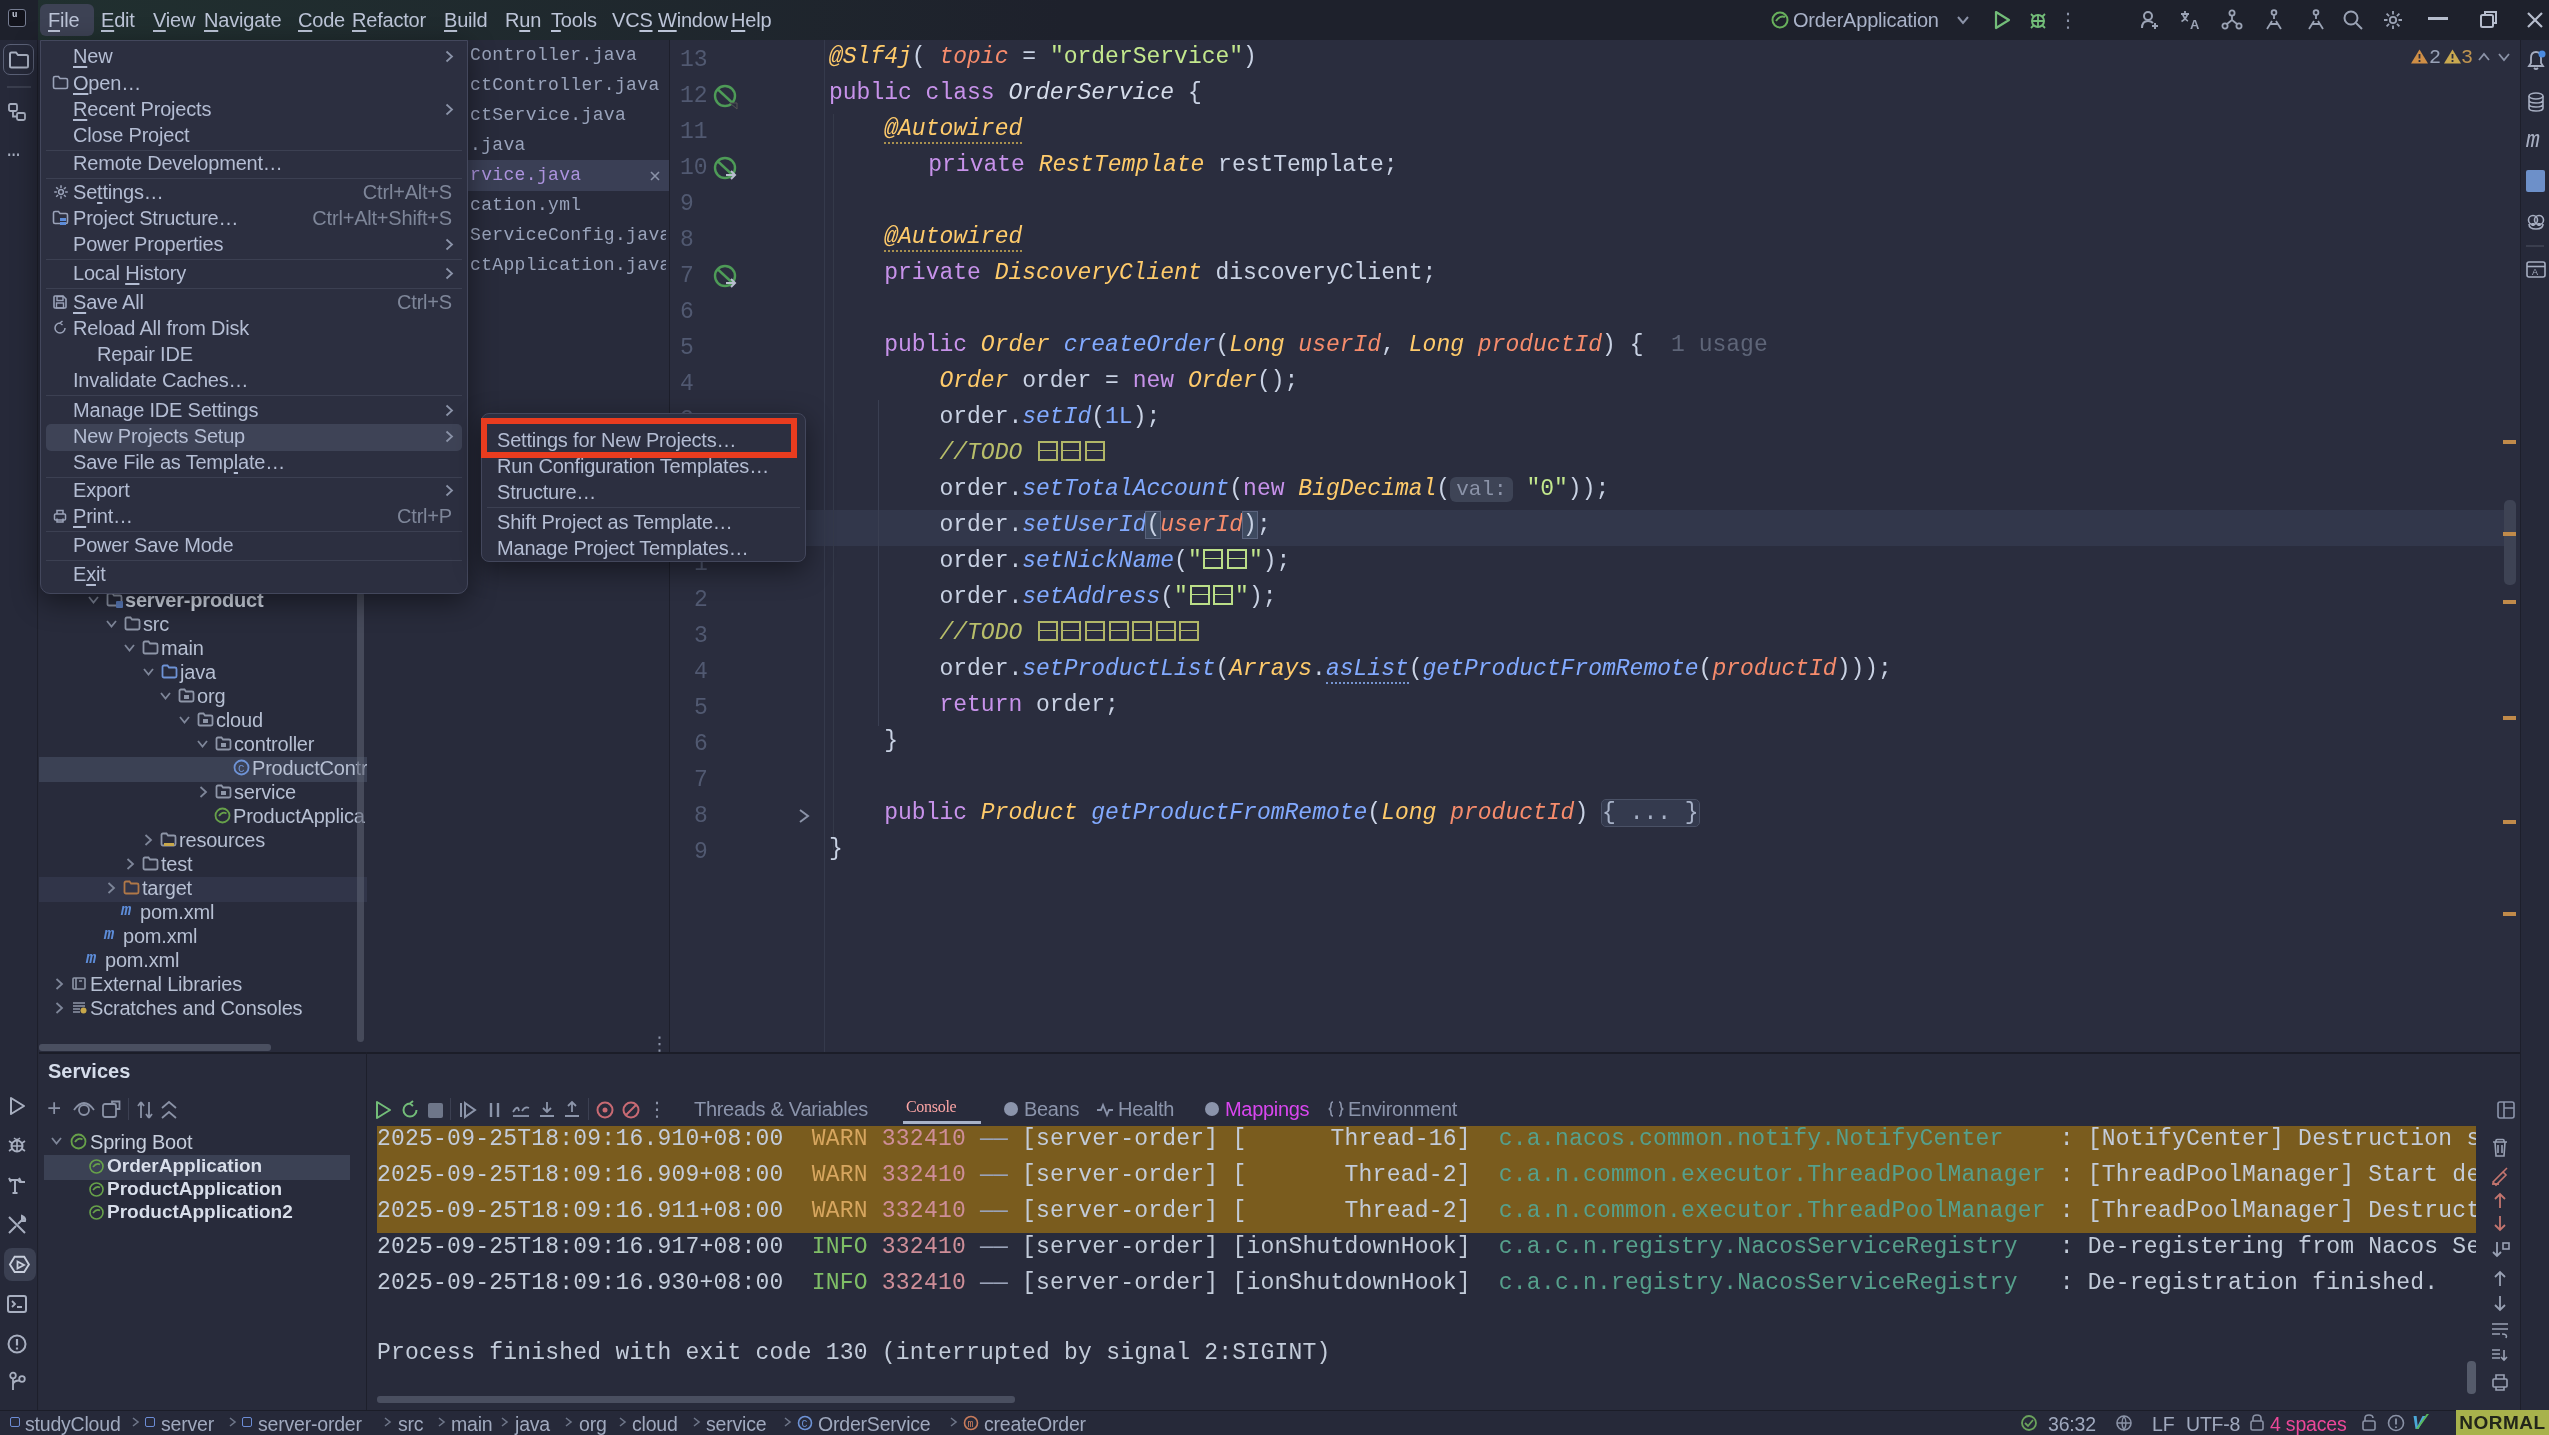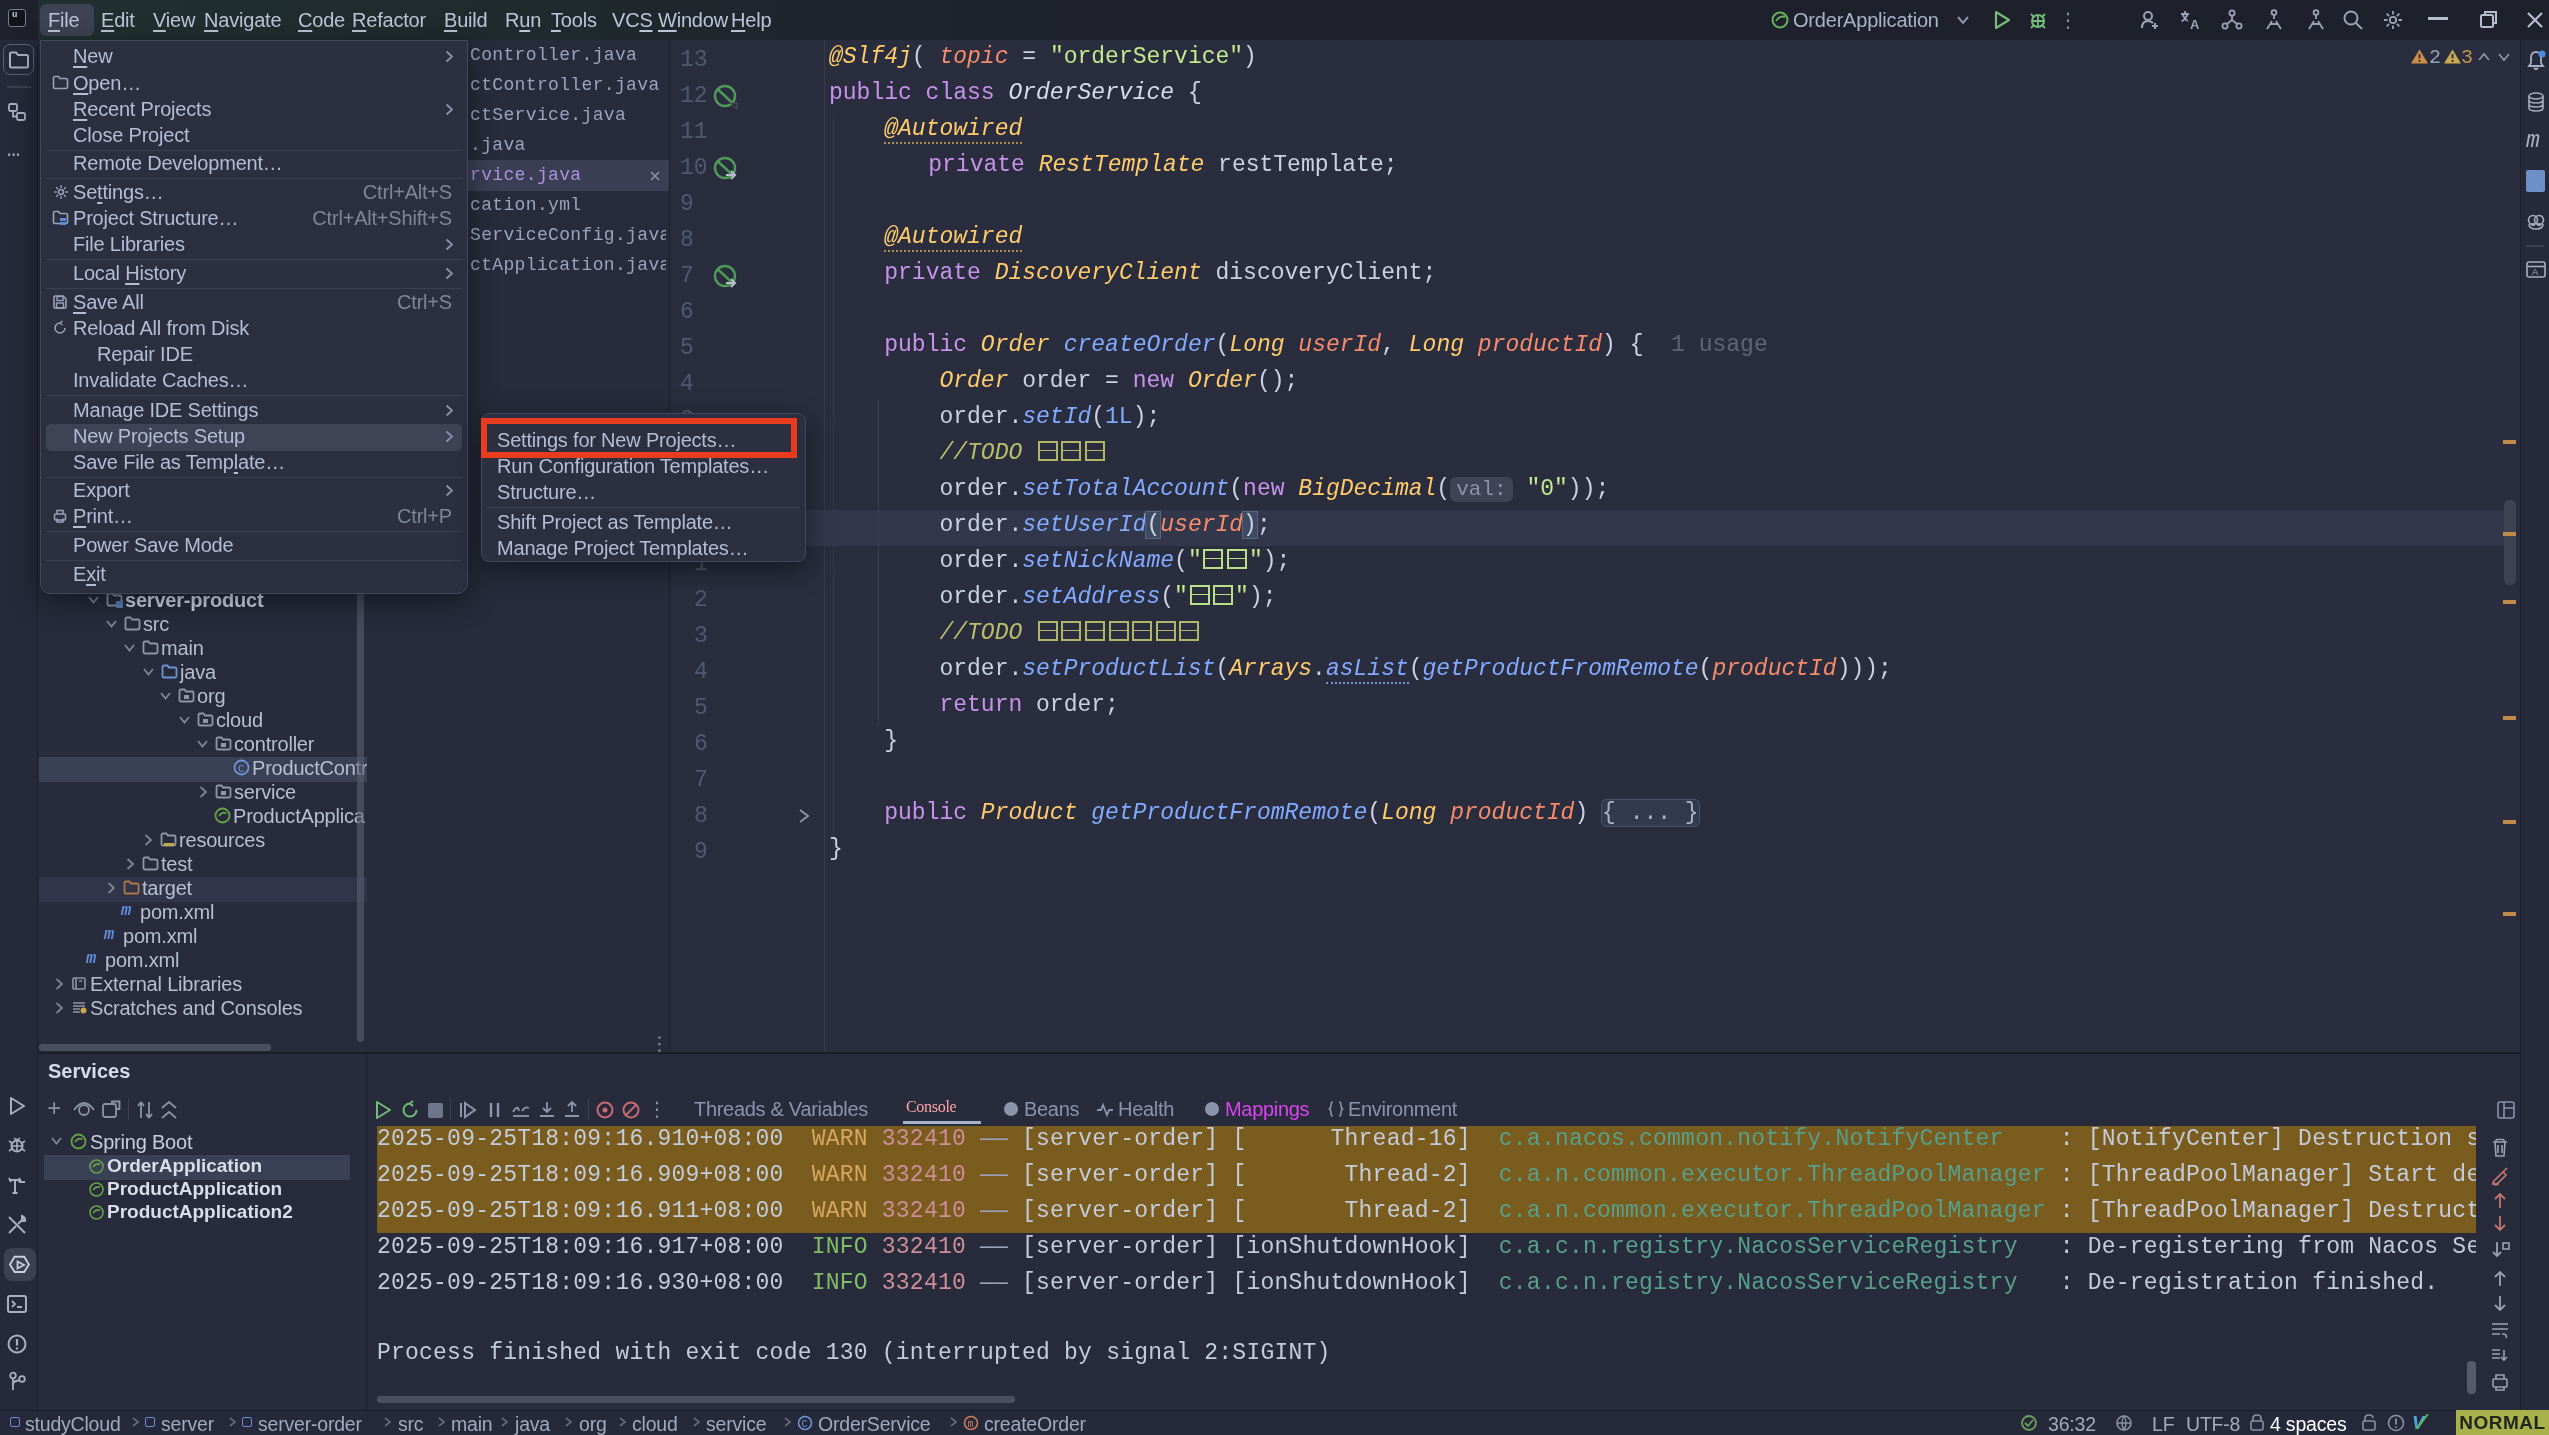--- a/index.html
+++ b/index.html
@@ -563,21 +563,21 @@
 <svg class="abs" style="left:2112px;top:1411px;" width="24" height="24" viewBox="0 0 24 24">
     <circle cx="12" cy="12" r="7" fill="none" stroke="#8A92A6" stroke-width="1.6"></circle>
     <path d="M5 12 H19 M12 5 Q8 12 12 19 Q16 12 12 5" fill="none" stroke="#8A92A6" stroke-width="1.4"></path>
   </svg>
 <div class="abs" style="left:2152px;top:1413px;color:#A0A9BE;font-family:Liberation Sans,sans-serif;font-size:19.5px;letter-spacing:-0.2px;white-space:pre;">LF</div>
 <div class="abs" style="left:2186px;top:1413px;color:#A0A9BE;font-family:Liberation Sans,sans-serif;font-size:19.5px;letter-spacing:-0.2px;white-space:pre;">UTF-8</div>
 <svg class="abs" style="left:2245px;top:1411px;" width="24" height="24" viewBox="0 0 24 24">
     <rect x="6" y="10" width="12" height="9" rx="1.5" fill="none" stroke="#8A92A6" stroke-width="1.6"></rect>
     <path d="M8 10 V7 Q8 4 12 4 Q16 4 16 7 V10" fill="none" stroke="#8A92A6" stroke-width="1.6"></path>
   </svg>
-<div class="abs" style="left:2270px;top:1413px;color:#ffffff;font-family:Liberation Sans,sans-serif;font-size:19.5px;letter-spacing:-0.2px;white-space:pre;">4 spaces</div>
+<div class="abs" style="left:2270px;top:1413px;color:#ec4899;font-family:Liberation Sans,sans-serif;font-size:19.5px;letter-spacing:-0.2px;white-space:pre;">4 spaces</div>
 <svg class="abs" style="left:2357px;top:1411px;" width="24" height="24" viewBox="0 0 24 24">
     <rect x="6" y="10" width="12" height="9" rx="1.5" fill="none" stroke="#8A92A6" stroke-width="1.6"></rect>
     <path d="M8 10 V7 Q8 4 12 4 Q16 4 16 7" fill="none" stroke="#8A92A6" stroke-width="1.6"></path>
   </svg>
 <svg class="abs" style="left:2384px;top:1411px;" width="24" height="24" viewBox="0 0 24 24">
     <circle cx="12" cy="12" r="7.5" fill="none" stroke="#8A92A6" stroke-width="1.6"></circle>
     <path d="M12 7.5 V13.5 M12 15.5 V17" stroke="#8A92A6" stroke-width="1.8"></path>
   </svg>
 <div class="abs" style="left:2412px;top:1412px;color:#4BA8D8;font-size:20px;font-weight:bold;font-style:italic;">V<span style="color:#5BB85C;margin-left:-8px;">/</span></div>
 <div class="abs" style="left:2456px;top:1410px;width:93px;height:25px;background:#A8B24C;color:#23261A;font-weight:bold;font-family:Liberation Sans,sans-serif;font-size:19px;letter-spacing:0.5px;text-align:center;line-height:25px;">NORMAL</div>
@@ -630,21 +630,21 @@
     <circle cx="12" cy="12" r="3.2" fill="none" stroke="#9AA2B8" stroke-width="2"></circle>
     <path d="M12 3 V6.5 M12 17.5 V21 M3 12 H6.5 M17.5 12 H21 M5.6 5.6 L8.1 8.1 M15.9 15.9 L18.4 18.4 M5.6 18.4 L8.1 15.9 M15.9 8.1 L18.4 5.6" stroke="#9AA2B8" stroke-width="2"></path>
   </svg>
 <div class="abs ui" style="left:73px;top:207px;color:#B4BDD3;">Project Structure…</div>
 <div class="abs ui" style="left:452px;top:207px;color:#7E8699;transform:translateX(-100%);">Ctrl+Alt+Shift+S</div>
 <svg class="abs" style="left:52px;top:210px;" width="17" height="15" viewBox="0 0 17 15">
     <path d="M1.5 3 Q1.5 1.5 3 1.5 H6.5 L8 3.5 H14 Q15.5 3.5 15.5 5 V12 Q15.5 13.5 14 13.5 H3 Q1.5 13.5 1.5 12 Z" fill="none" stroke="#9AA2B8" stroke-width="1.6"></path>
   </svg>
 <div class="abs" style="left:60px;top:218px;width:6px;height:3px;background:#5D8CD8;"></div>
 <div class="abs" style="left:60px;top:222px;width:6px;height:3px;background:#5D8CD8;"></div>
-<div class="abs ui" style="left:73px;top:233px;color:#B4BDD3;">File Libraries</div>
+<div class="abs ui" style="left:73px;top:233px;color:#B4BDD3;">Power Properties</div>
 <svg class="abs" style="left:444px;top:237px;" width="10" height="15" viewBox="0 0 10 15">
     <path d="M2.5 2.5 L8 7.5 L2.5 12.5" fill="none" stroke="#8B93A8" stroke-width="1.8"></path>
   </svg>
 <div class="sep" style="left:46px;top:259px;width:416px;"></div>
 <div class="abs ui" style="left:73px;top:262px;color:#B4BDD3;">Local <u>H</u>istory</div>
 <svg class="abs" style="left:444px;top:266px;" width="10" height="15" viewBox="0 0 10 15">
     <path d="M2.5 2.5 L8 7.5 L2.5 12.5" fill="none" stroke="#8B93A8" stroke-width="1.8"></path>
   </svg>
 <div class="sep" style="left:46px;top:288px;width:416px;"></div>
 <div class="abs ui" style="left:73px;top:291px;color:#B4BDD3;"><u>S</u>ave All</div>

